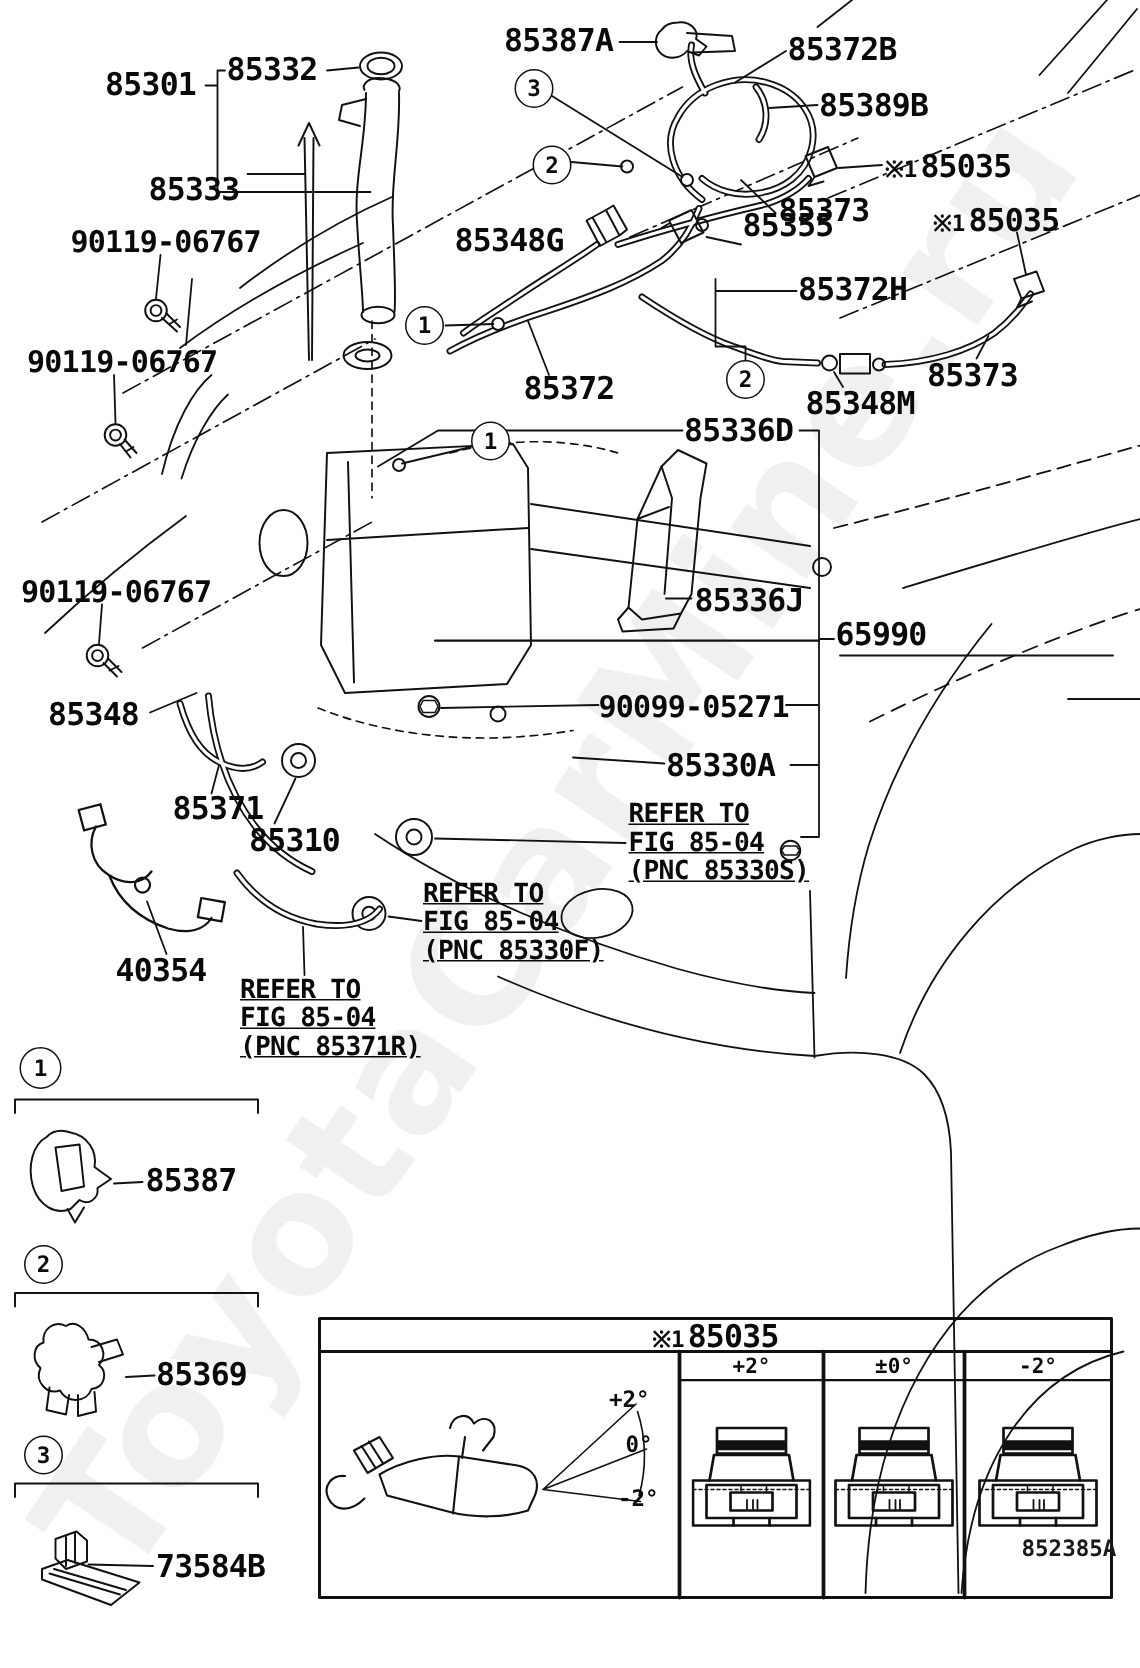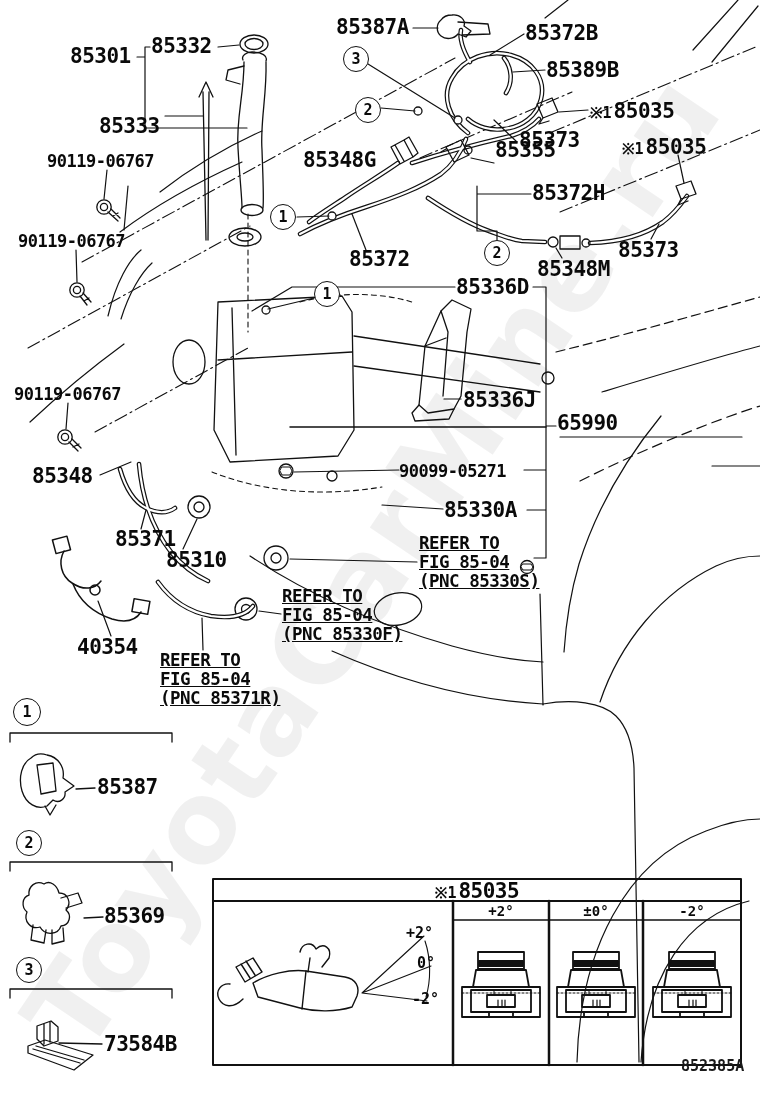--- a/index.html
+++ b/index.html
@@ -4,32 +4,32 @@
 <style>
   html,body{margin:0;padding:0;background:#f2f2f2;}
   #page{position:relative;width:760px;height:1112px;background:#ffffff;overflow:hidden;
         font-family:"DejaVu Sans Mono", monospace;}
   #art{position:absolute;left:0;top:0;z-index:1;}
   #wm{position:absolute;left:48px;top:975px;z-index:0;font-family:"DejaVu Sans",sans-serif;
       font-size:112px;font-weight:700;color:rgba(0,0,0,0.06);white-space:nowrap;
       transform:rotate(-56deg);transform-origin:0 60px;letter-spacing:2px;}
   .pl{position:absolute;z-index:2;font-weight:700;font-size:21px;line-height:20px;
       letter-spacing:-0.5px;color:#0a0a0a;white-space:pre-line;}
-  .sm{font-size:17px;}
+  .sm{font-size:20px;}
   .ref{font-size:17.5px;line-height:19px;text-decoration:underline;}
   .note{position:absolute;z-index:2;display:flex;align-items:baseline;gap:2px;color:#0a0a0a;}
   .note .pre{font-size:15px;font-weight:700;}
   .note .num{font-size:21px;font-weight:700;letter-spacing:-0.5px;}
   .circ{position:absolute;z-index:2;width:26px;height:26px;border:1.6px solid #111;
         border-radius:50%;background:#fff;display:flex;align-items:center;justify-content:center;
         font-size:15px;font-weight:700;color:#0a0a0a;box-sizing:border-box;}
   .big{width:28px;height:28px;}
   .colh{position:absolute;z-index:2;font-size:14px;font-weight:700;text-align:center;color:#0a0a0a;}
   .ang{position:absolute;z-index:2;font-size:15px;font-weight:700;color:#0a0a0a;}
-  .doc{position:absolute;z-index:2;left:681px;top:1057px;font-size:15px;font-weight:700;
+  .doc{position:absolute;z-index:2;left:681px;top:1023px;font-size:15px;font-weight:700;
        letter-spacing:0;color:#1a1a1a;}
 </style>
 </head>
 <body>
 
 <div id="page">
 
   <div id="wm">ToyotaCarMine.ru</div>
 
   <svg id="art" width="760" height="1112" viewBox="0 0 760 1112" stroke="#111" fill="none" stroke-linecap="round" stroke-linejoin="round">

